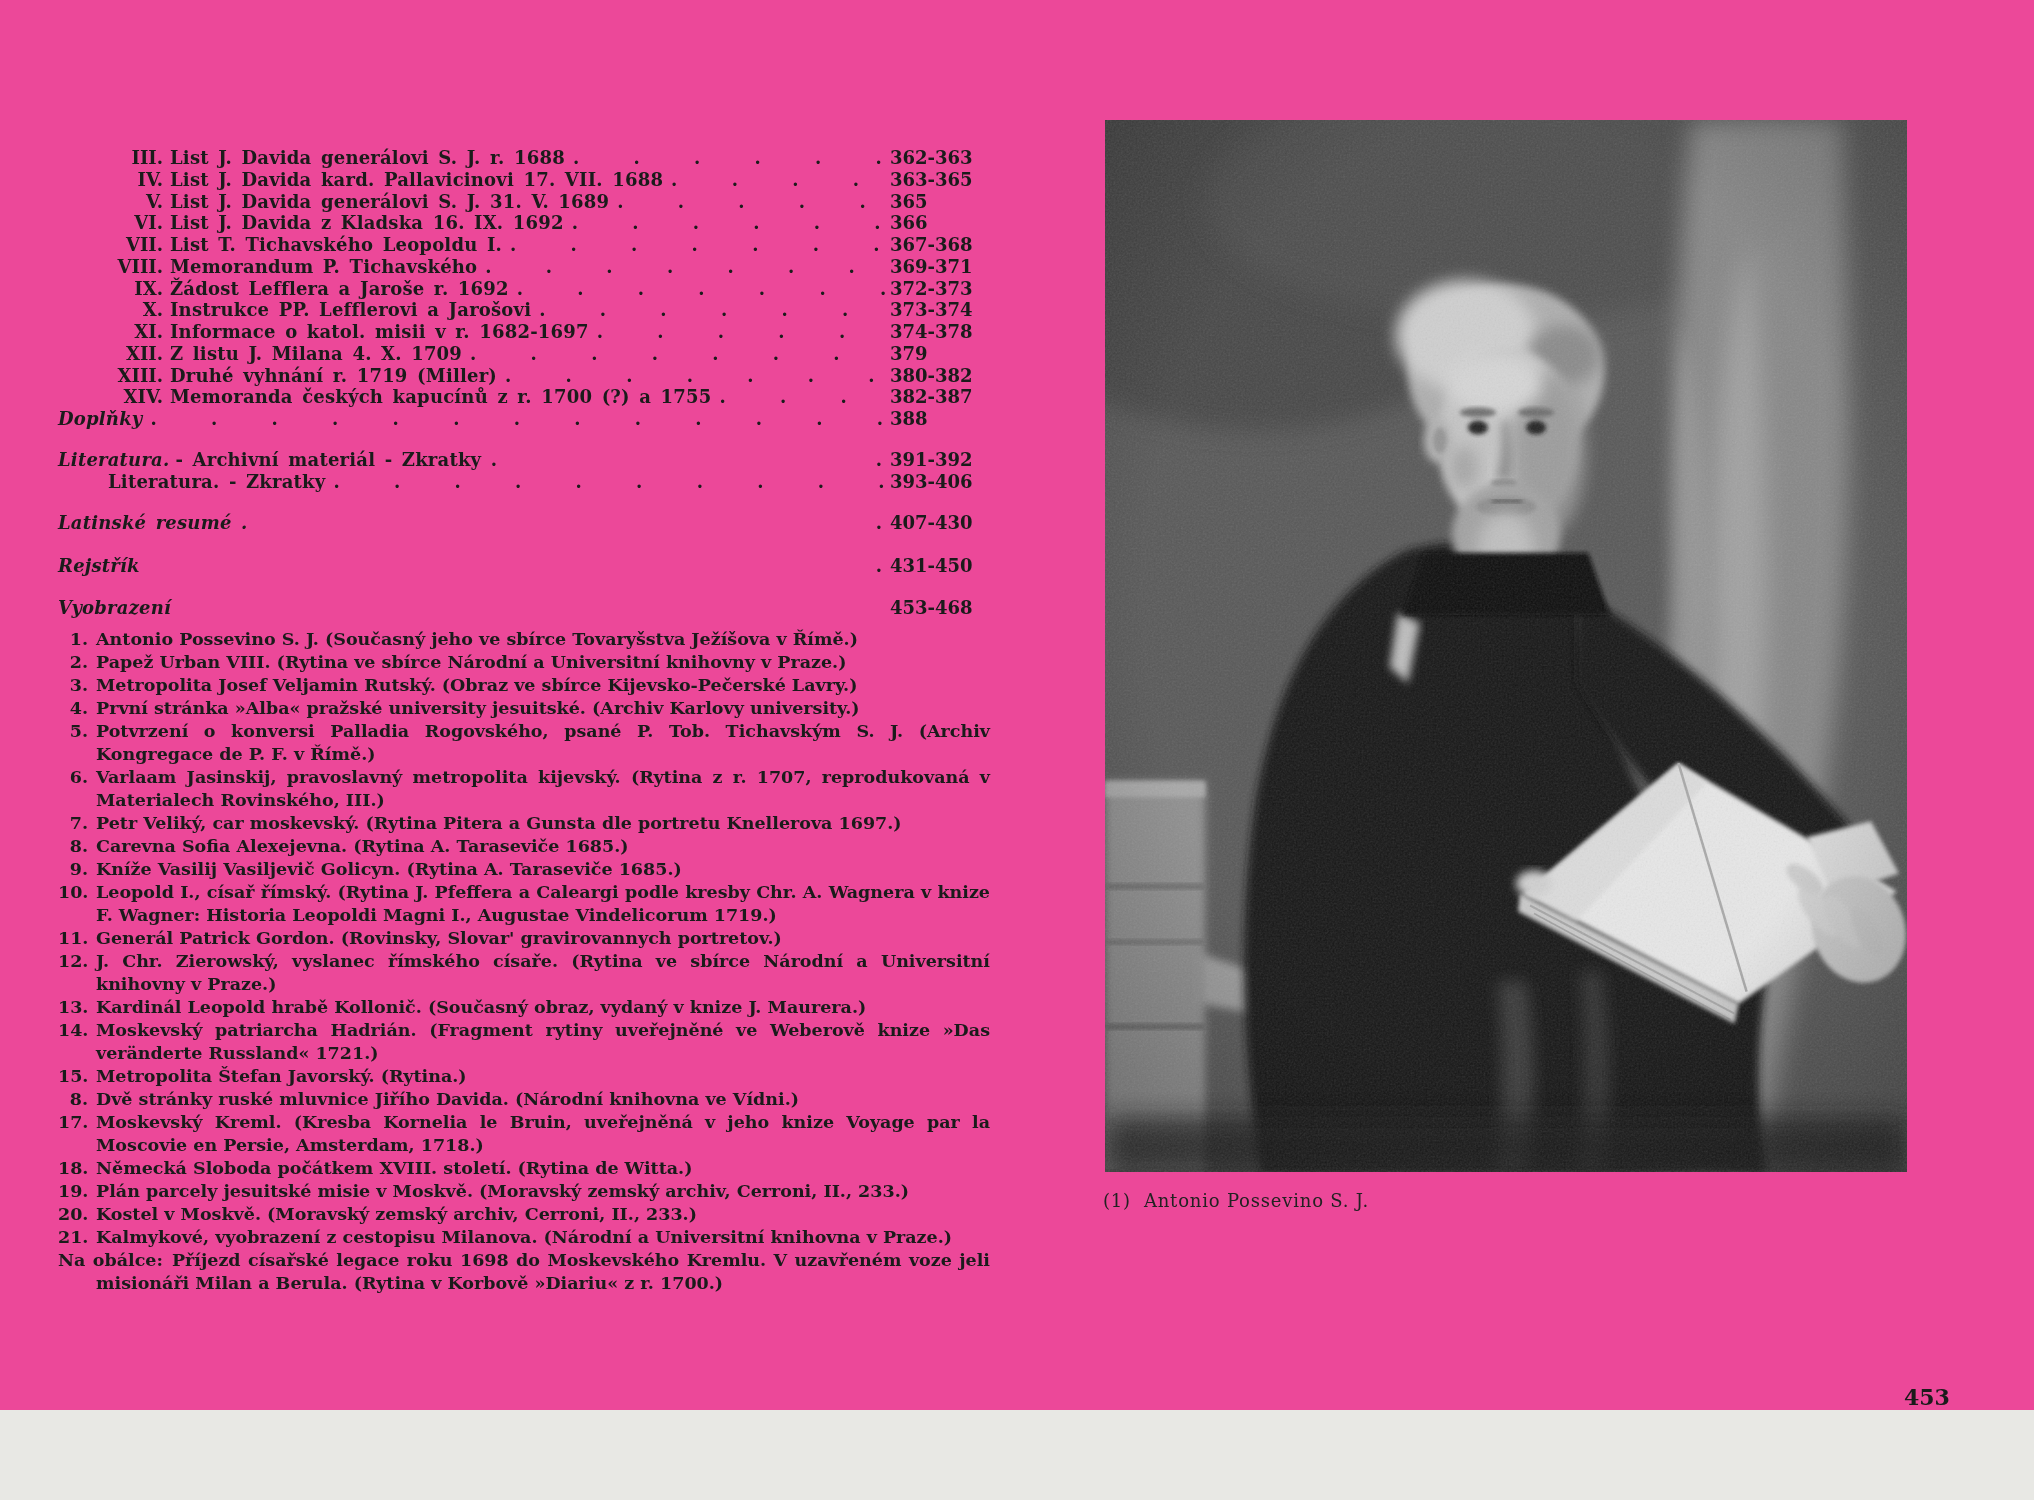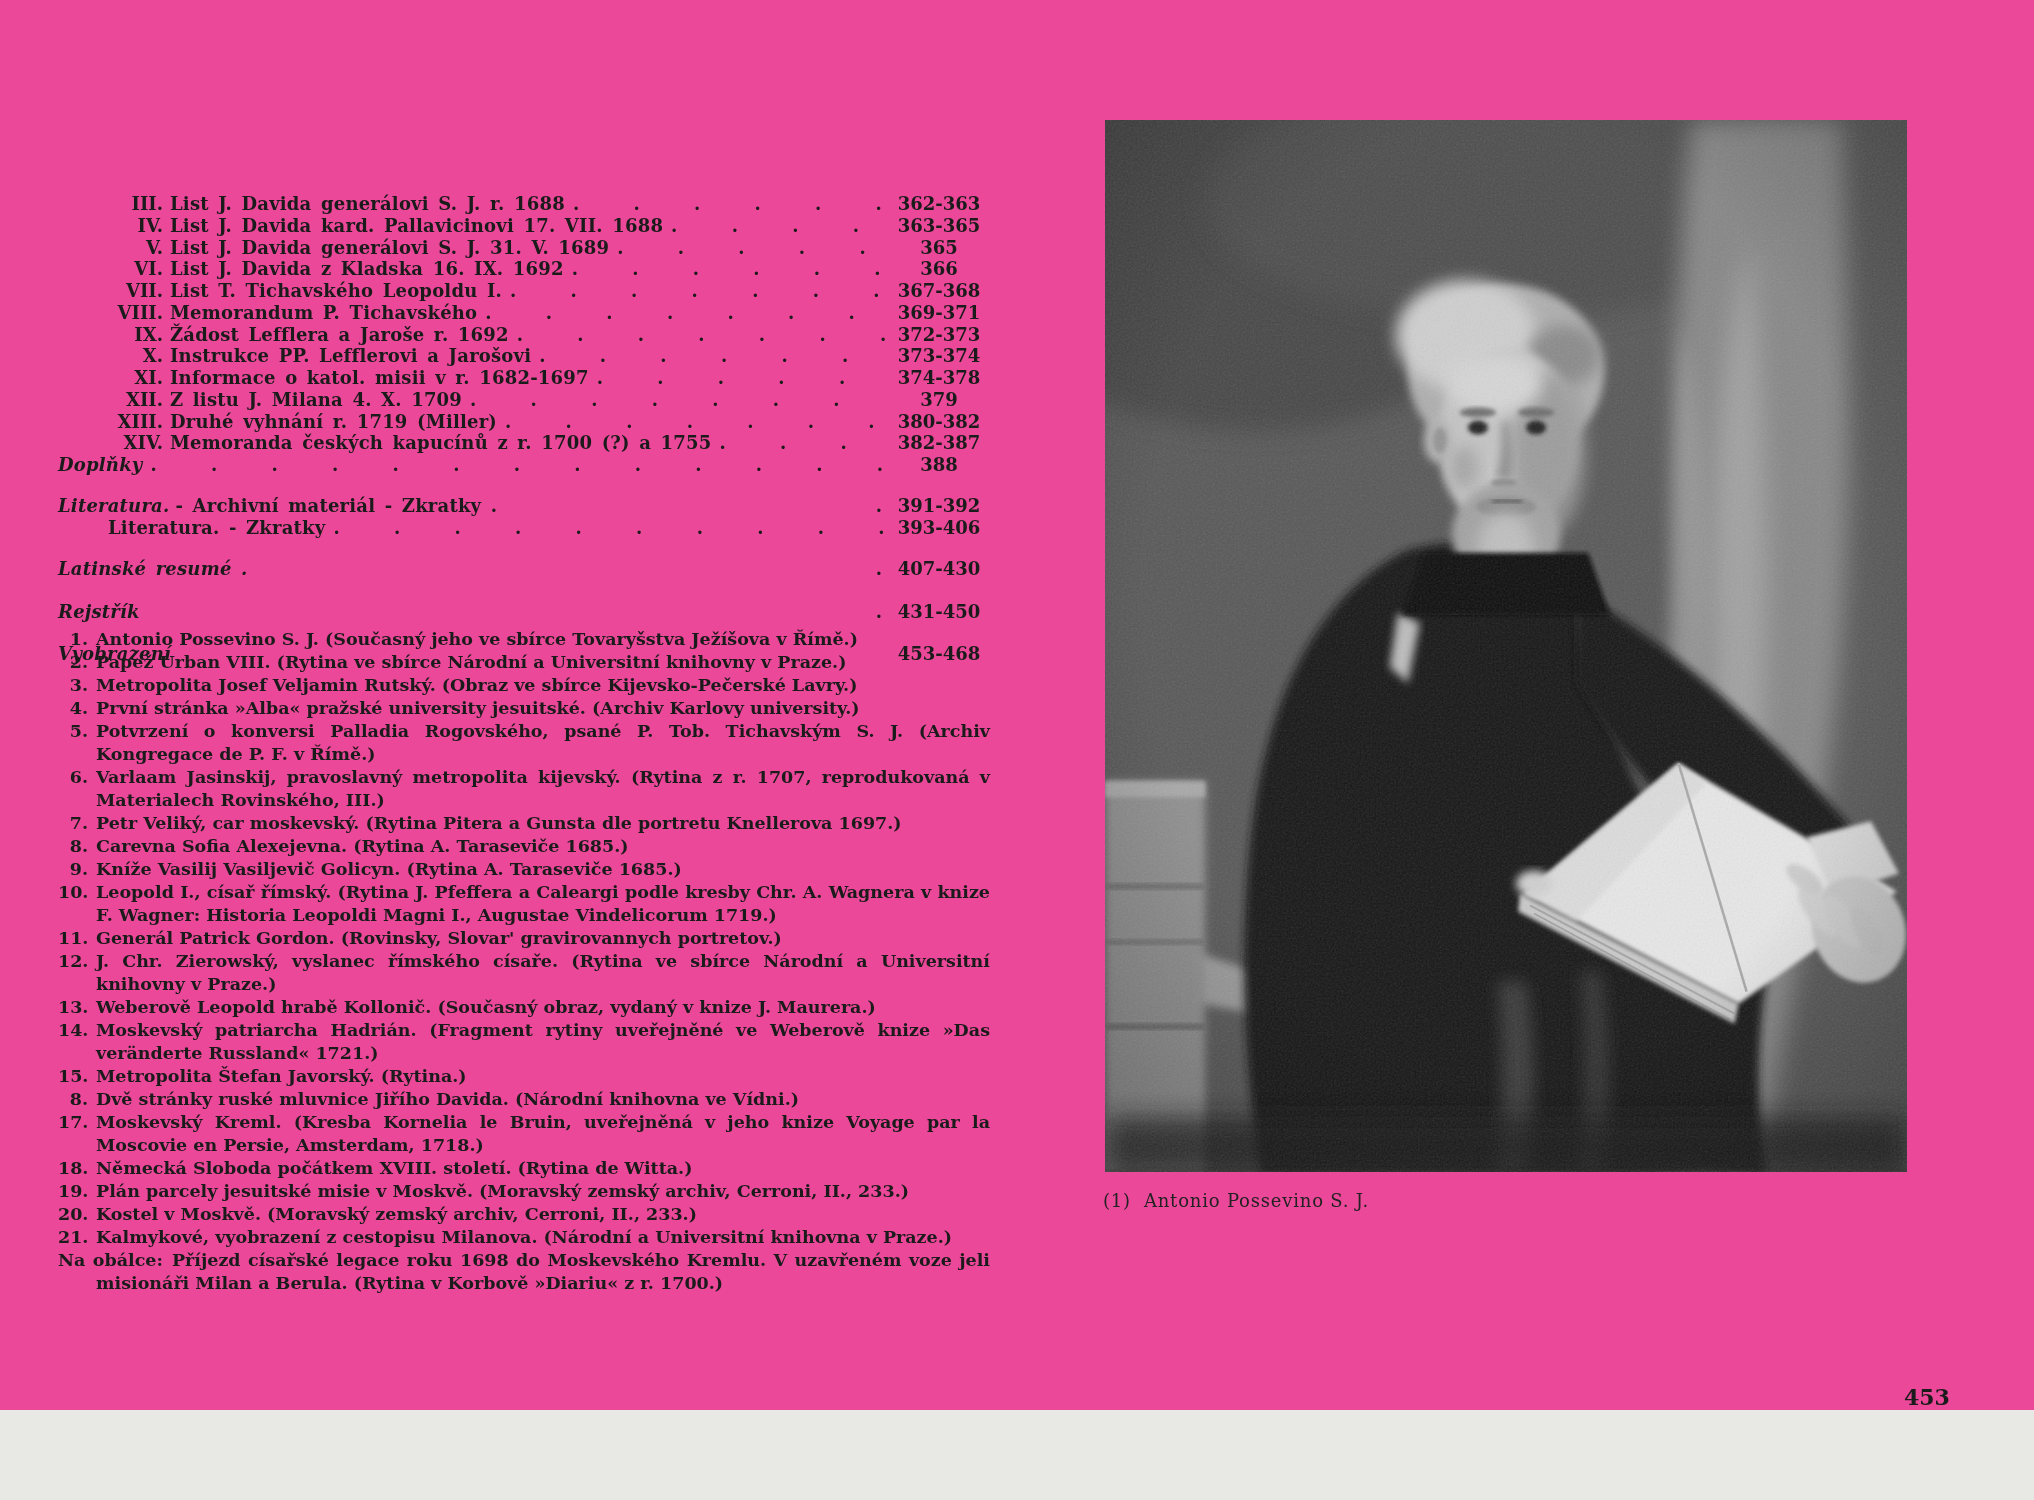--- a/index.html
+++ b/index.html
@@ -8,21 +8,21 @@
     font-family:"DejaVu Serif","Liberation Serif",serif;color:#1b1b1b;overflow:hidden;
   }
   
   .toc-block{position:absolute;left:58px;top:147px;width:930px;font-size:18px;font-weight:bold;}
   .toc-row{display:flex;align-items:baseline;height:21.75px;white-space:nowrap;}
   .toc-num{width:105px;text-align:right;flex:0 0 auto;}
   .toc-title{margin-left:7px;flex:0 0 auto;letter-spacing:.2px;word-spacing:3px;}
   .leader{flex:1 1 auto;overflow:hidden;white-space:nowrap;padding:0 8px;word-spacing:48px;letter-spacing:0;}
   .leader[data-dots="one"]{text-align:right;}
   .leader[data-dots="none"]{visibility:hidden;}
-  .pages{flex:0 0 98px;text-align:center;margin-top:46px;}
+  .pages{flex:0 0 98px;text-align:left;}
   .sec-row{position:absolute;left:58px;width:930px;display:flex;align-items:baseline;
            font-size:18px;font-weight:bold;height:21.75px;white-space:nowrap;}
   .italic{font-style:italic;}
   .sec-label{letter-spacing:.2px;word-spacing:3px;}
   .indent77{margin-left:50px;}
   .gap6{width:6px;flex:0 0 auto;}
   
   .il-block{position:absolute;left:58px;top:628px;width:932px;font-size:17.5px;
             font-weight:bold;line-height:23px;}
   .il-item{margin:0;padding-left:38px;text-indent:-38px;text-align:justify;}
@@ -187,21 +187,21 @@
   <p class="il-item"><span class="il-num">8.</span><span>Carevna Sofia Alexejevna. (Rytina A. Taraseviče 1685.)</span></p>
 
   <p class="il-item"><span class="il-num">9.</span><span>Kníže Vasilij Vasiljevič Golicyn. (Rytina A. Taraseviče 1685.)</span></p>
 
   <p class="il-item"><span class="il-num">10.</span><span>Leopold I., císař římský. (Rytina J. Pfeffera a Caleargi podle kresby Chr. A. Wagnera v knize F. Wagner: Historia Leopoldi Magni I., Augustae Vindelicorum 1719.)</span></p>
 
   <p class="il-item"><span class="il-num">11.</span><span>Generál Patrick Gordon. (Rovinsky, Slovar' gravirovannych portretov.)</span></p>
 
   <p class="il-item"><span class="il-num">12.</span><span>J. Chr. Zierowský, vyslanec římského císaře. (Rytina ve sbírce Národní a Universitní knihovny v Praze.)</span></p>
 
-  <p class="il-item"><span class="il-num">13.</span><span>Weberově Leopold hrabě Kollonič. (Současný obraz, vydaný v knize J. Maurera.)</span></p>
+  <p class="il-item"><span class="il-num">13.</span><span>Kardinál Leopold hrabě Kollonič. (Současný obraz, vydaný v knize J. Maurera.)</span></p>
 
   <p class="il-item"><span class="il-num">14.</span><span>Moskevský patriarcha Hadrián. (Fragment rytiny uveřejněné ve Weberově knize »Das veränderte Russland« 1721.)</span></p>
 
   <p class="il-item"><span class="il-num">15.</span><span>Metropolita Štefan Javorský. (Rytina.)</span></p>
 
   <p class="il-item"><span class="il-num">8.</span><span>Dvě stránky ruské mluvnice Jiřího Davida. (Národní knihovna ve Vídni.)</span></p>
 
   <p class="il-item"><span class="il-num">17.</span><span>Moskevský Kreml. (Kresba Kornelia le Bruin, uveřejněná v jeho knize Voyage par la Moscovie en Persie, Amsterdam, 1718.)</span></p>
 
   <p class="il-item"><span class="il-num">18.</span><span>Německá Sloboda počátkem XVIII. století. (Rytina de Witta.)</span></p>

